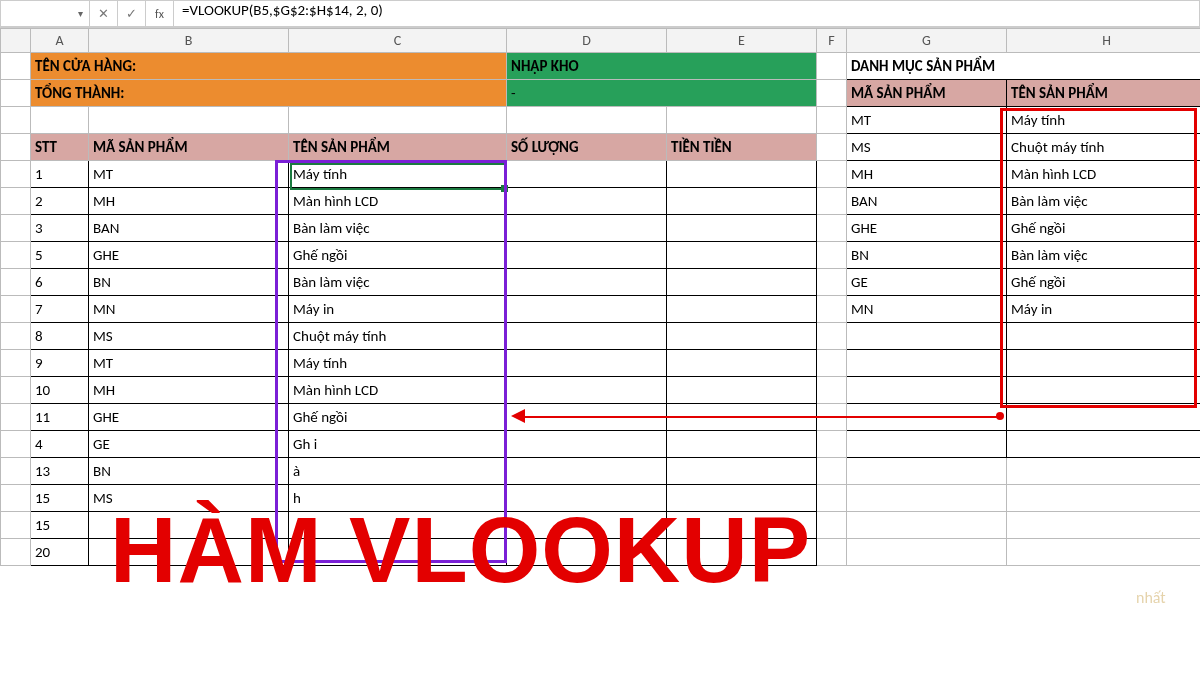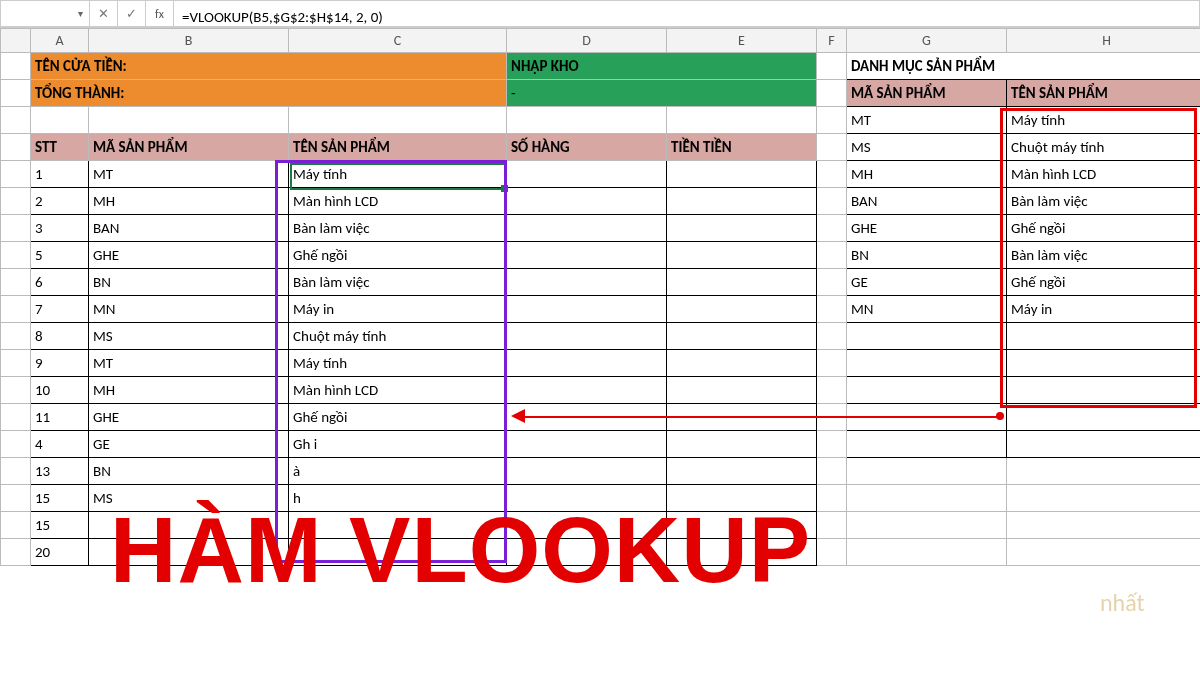--- a/index.html
+++ b/index.html
@@ -35,21 +35,21 @@
     display: flex; align-items: center; justify-content: center;
     color: #777; font-size: 13px;
     background:#fff;
   }
   .fb-fx { color:#555; font-size:12px; }
   .fb-input {
     flex: 1;
     border: 1px solid #ccc;
     border-left: none;
     padding: 0 8px;
-    display:flex; align-items:flex-end;
+    display:flex; align-items:flex-start;
     font-size: 15px;
     color:#000;
     background:#fff;
   }
 
   .sheet { position: relative; }
   table.grid {
     border-collapse: collapse;
     table-layout: fixed;
     width: 100%;
@@ -146,23 +146,24 @@
     color: #e30000;
     font-size: 92px;
     letter-spacing: 1px;
     pointer-events:none;
     font-family: Arial, sans-serif;
     white-space:nowrap;
   }
   .faint-text {
     position:absolute;
     color:#cca85a;
-    font-size:24px;
+    font-size:16px;
     opacity:.5;
     pointer-events:none;
+    margin-left:36px;
   }
 </style>
 </head>
 <body>
 
 <div class="formula-bar">
   <div class="name-box">
     <span></span>
     <span class="dd">▾</span>
   </div>
@@ -197,21 +198,21 @@
     <th class="sel">C</th>
     <th>D</th>
     <th>E</th>
     <th>F</th>
     <th>G</th>
     <th>H</th>
   </tr>
 
   <tr>
     <td class="rowhdr"></td>
-    <td class="orange-hdr" colspan="3">TÊN CỬA TIỀN:</td>
+    <td class="orange-hdr" colspan="3">TÊN CỬA HÀNG:</td>
     <td class="green-hdr" colspan="2">NHẬP KHO</td>
     <td></td>
     <td class="bold-center" colspan="2" style="border:1px solid #000">DANH MỤC SẢN PHẨM</td>
   </tr>
 
   <tr>
     <td class="rowhdr"></td>
     <td class="orange-hdr" colspan="3">TỔNG THÀNH:</td>
     <td class="green-sub" colspan="2">-</td>
     <td></td>
@@ -229,21 +230,21 @@
           <td></td>
     <td style="border:1px solid #000">MT</td>
     <td style="border:1px solid #000">Máy tính</td>
   </tr>
 
   <tr>
     <td class="rowhdr"></td>
     <td class="rose-hdr">STT</td>
     <td class="rose-hdr">MÃ SẢN PHẨM</td>
     <td class="rose-hdr">TÊN SẢN PHẨM</td>
-    <td class="rose-hdr">SỐ HÀNG</td>
+    <td class="rose-hdr">SỐ LƯỢNG</td>
     <td class="rose-hdr">TIỀN TIỀN</td>
     <td></td>
     <td style="border:1px solid #000">MS</td>
     <td style="border:1px solid #000">Chuột máy tính</td>
   </tr>
 
   </tbody>
       <tbody id="data-rows">
         <tr>
           <td class="rowhdr"></td>

